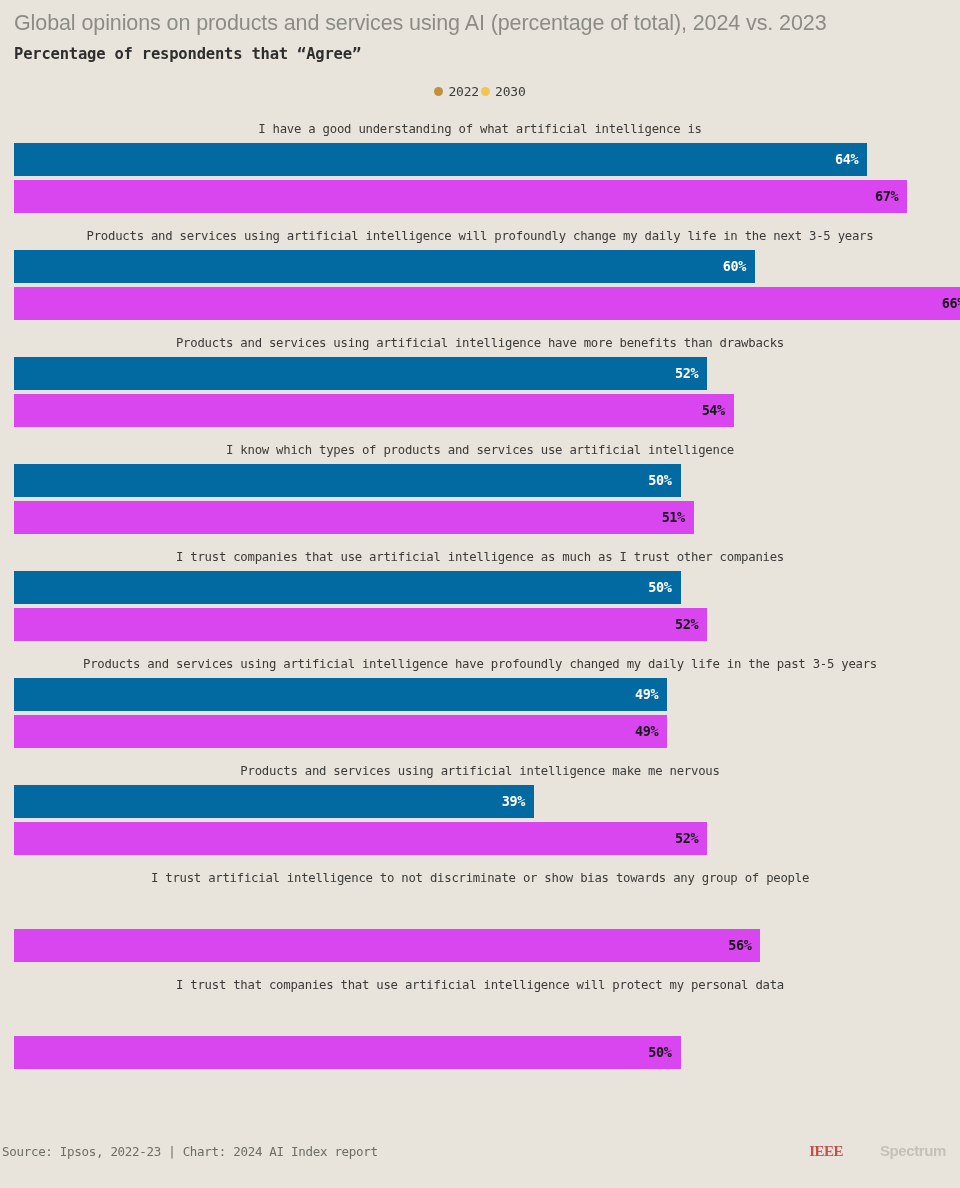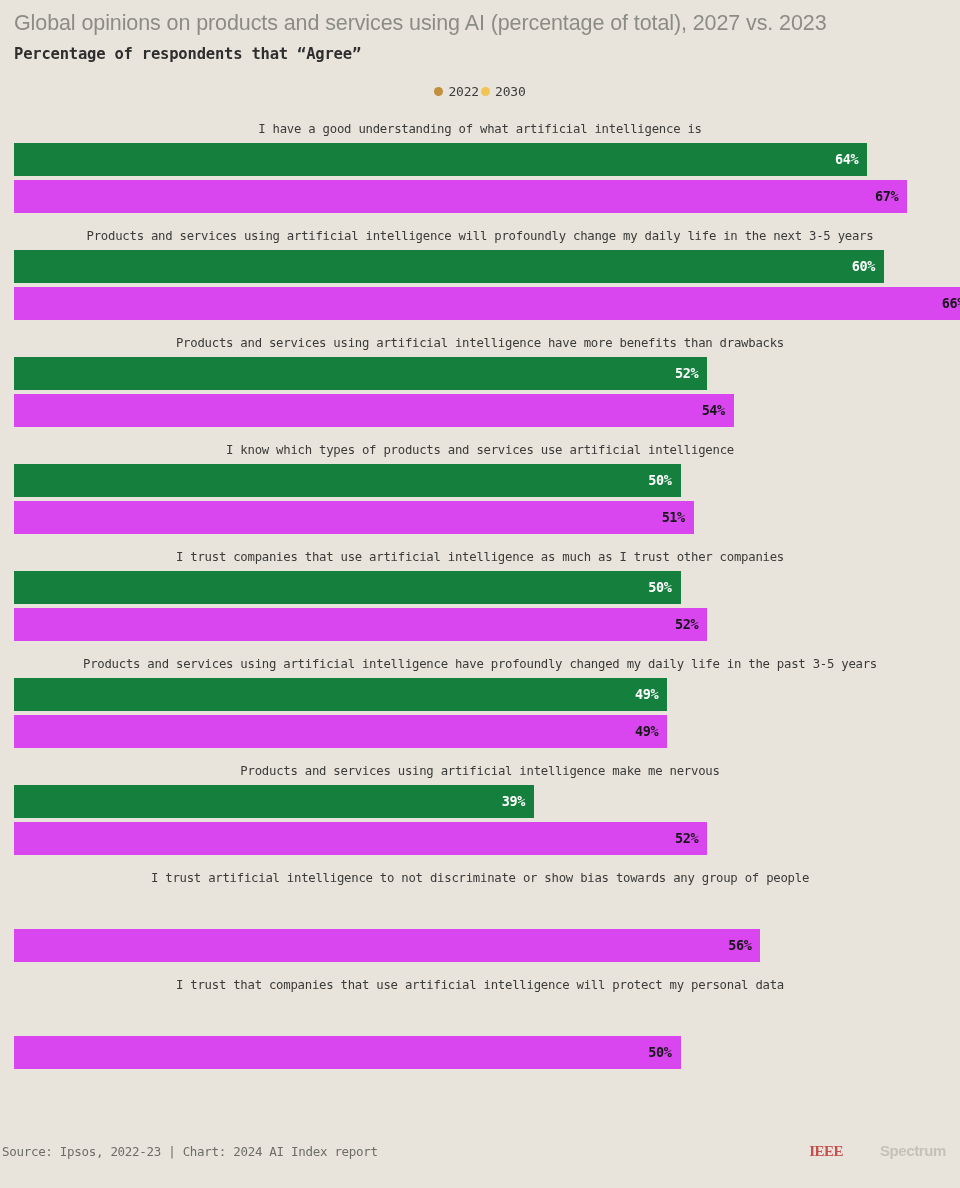--- a/index.html
+++ b/index.html
@@ -106,21 +106,21 @@
   .bar.empty {
     background: transparent !important;
   }
   .bar-value {
     font-family: "DejaVu Sans Mono", monospace;
     font-size: 13.5px;
     font-weight: 700;
     letter-spacing: -0.4px;
     line-height: 1;
   }
-  .bar-2022 { background: #15803d; }
+  .bar-2022 { background: #0369a1; }
   .bar-2022 .bar-value { color: #ffffff; }
   .bar-2023 { background: #d946ef; }
   .bar-2023 .bar-value { color: #17171a; }
 
   
   .footer {
     position: absolute;
     left: 2px;
     right: 14px;
     bottom: 28px;
@@ -155,21 +155,21 @@
     color: #b9b6ad;
     letter-spacing: -0.4px;
     margin-left: 34px;
   }
 </style>
 </head>
 <body>
 
 <div class="page">
 
-  <div class="chart-title">Global opinions on products and services using AI (percentage of total), 2027 vs. 2023</div>
+  <div class="chart-title">Global opinions on products and services using AI (percentage of total), 2024 vs. 2023</div>
   <div class="chart-subtitle">Percentage of respondents that “Agree”</div>
 
   <div class="legend" id="legend-container">
       <div class="legend-item">
         <span class="legend-dot" style="background: rgb(192, 144, 60);"></span>
         <span class="legend-label">2022</span>
       </div>
       <div class="legend-item">
         <span class="legend-dot" style="background: rgb(241, 196, 85);"></span>
         <span class="legend-label">2030</span>
@@ -186,21 +186,21 @@
         </div>
         <div class="bar-row">
           <div class="bar bar-2023" style="width: 893.11px;">
             <span class="bar-value">67%</span>
           </div>
         </div>
       </div>
       <div class="group">
         <div class="group-label">Products and services using artificial intelligence will profoundly change my daily life in the next 3-5 years</div>
         <div class="bar-row">
-          <div class="bar bar-2022" style="width: 870px;">
+          <div class="bar bar-2022" style="width: 741px;">
             <span class="bar-value">60%</span>
           </div>
         </div>
         <div class="bar-row">
           <div class="bar bar-2023" style="width: 960px;">
             <span class="bar-value">66%</span>
           </div>
         </div>
       </div>
       <div class="group">

